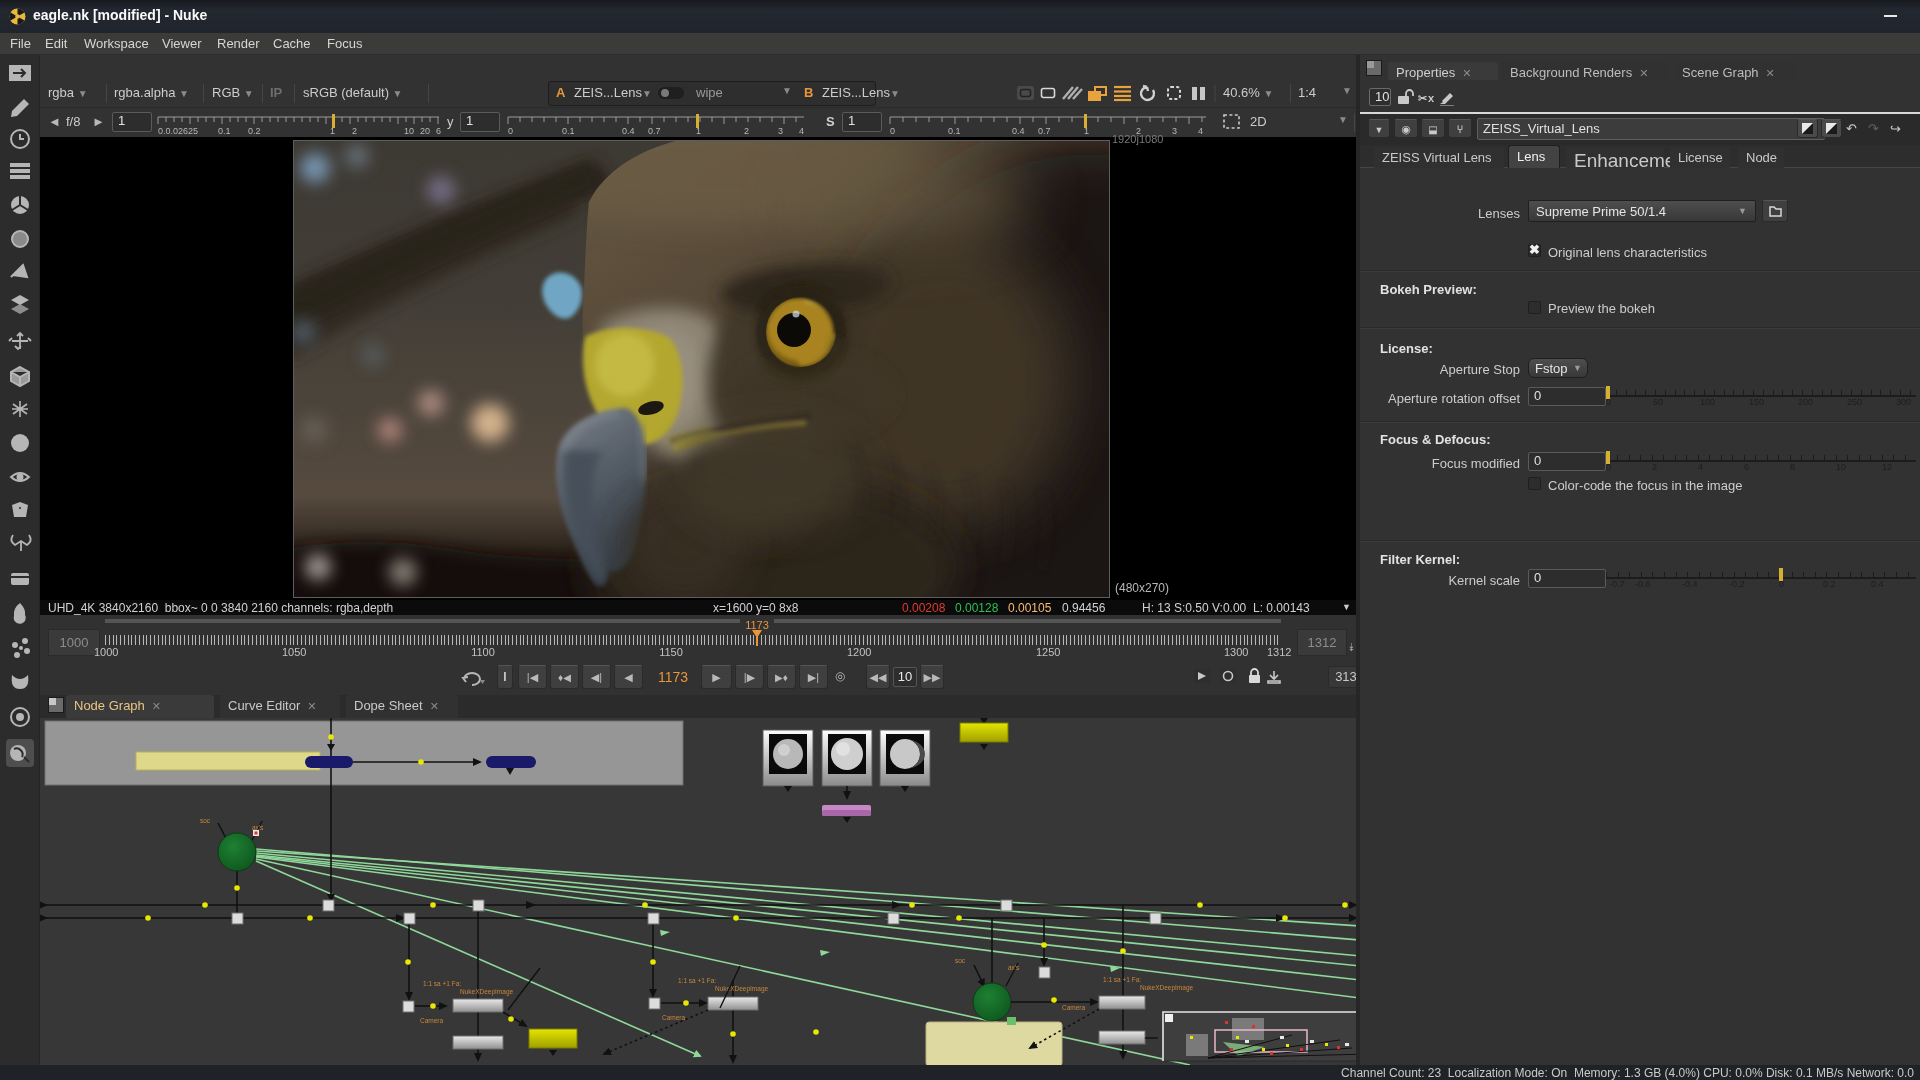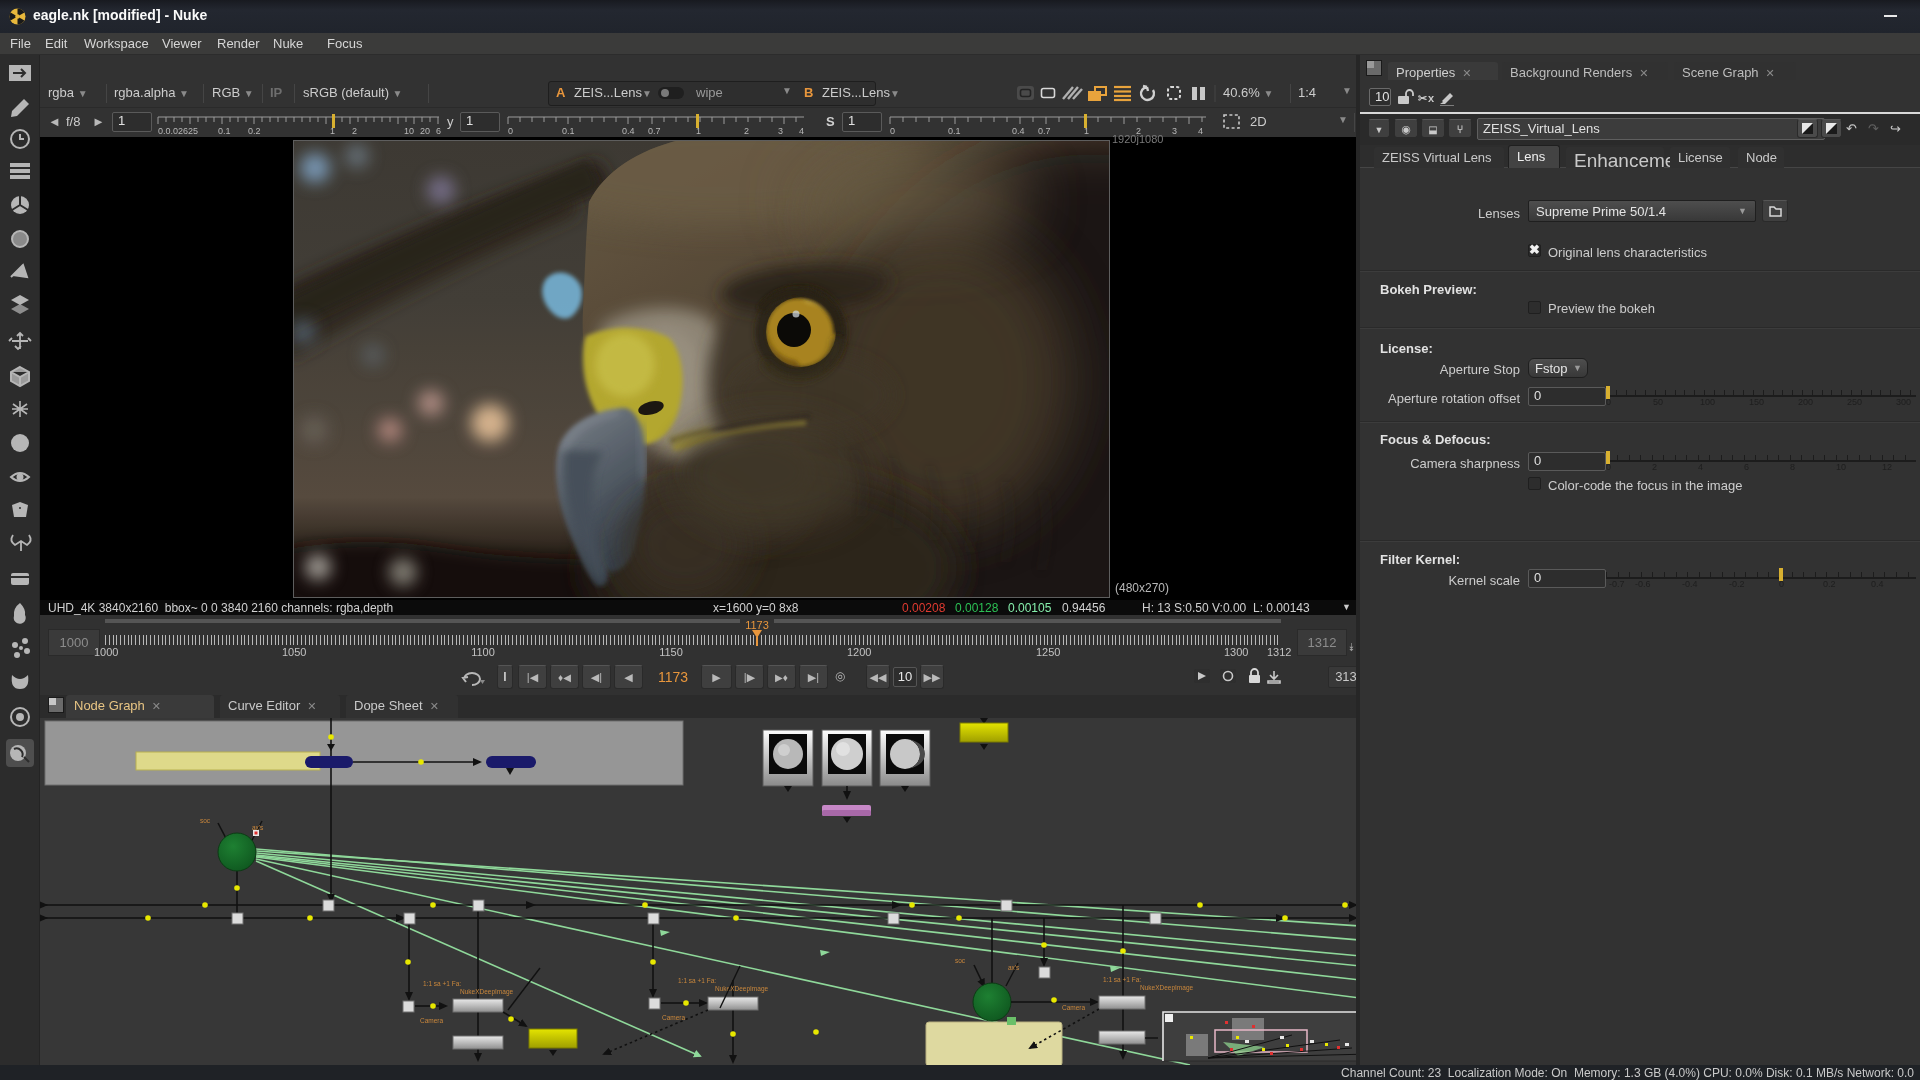--- a/index.html
+++ b/index.html
@@ -48,21 +48,21 @@
   </svg>
   <span class="ttxt">eagle.nk [modified] - Nuke</span>
   <div class="abs" style="left:1884px;top:15px;width:13px;height:2px;background:#e8e8e8"></div>
 </div>
 <div id="menubar">
   <span style="left:10px">File</span>
     <span style="left:45px">Edit</span>
   <span style="left:84px">Workspace</span>
     <span style="left:162px">Viewer</span>
   <span style="left:217px">Render</span>
-    <span style="left:273px">Nuke</span>
+    <span style="left:273px">Cache</span>
   <span style="left:327px">Focus</span>
 </div>
 <div id="lefttools">
 <svg width="40" height="760" viewBox="0 0 40 760">
   <g stroke="#b6b6b6" fill="none" stroke-width="2">
     <rect x="9" y="10" width="22" height="16" fill="#b6b6b6" stroke="none"></rect>
         <path d="M13,18 h12 m-4,-4 l4,4 l-4,4" stroke="#2c2c2c"></path>
     <path d="M12,56 l12,-12 l5,5 l-12,12 l-6,1 Z" fill="#b6b6b6" stroke="none"></path>
     <circle cx="20" cy="84" r="9"></circle>
         <path d="M20,79 v5 h4"></path>
@@ -434,21 +434,21 @@
       <rect x="0.5" y="0.5" width="816" height="457" fill="none" stroke="#5e5e5e"></rect>
     </svg>
     <span class="abs" style="left:1075px;top:444px;font-size:12px;color:#b8b8b8">(480x270)</span>
     <span class="abs" style="left:1072px;top:-4px;font-size:11px;color:#7a7a7a">1920j1080</span>
   </div>
   <div id="vinfobar">
     <span class="abs" style="left:8px;top:1px">UHD_4K 3840x2160&nbsp; bbox~ 0 0 3840 2160 channels: rgba,depth</span>
     <span class="abs" style="left:673px;top:1px">x=1600 y=0 8x8</span>
     <span class="abs" style="left:862px;top:1px;color:#e03a30">0.00208</span>
     <span class="abs" style="left:915px;top:1px;color:#2cc054">0.00128</span>
-    <span class="abs" style="left:968px;top:1px;color:#86efac">0.00105</span>
+    <span class="abs" style="left:968px;top:1px;color:#fdba74">0.00105</span>
     <span class="abs" style="left:1022px;top:1px">0.94456</span>
     <span class="abs" style="left:1102px;top:1px">H: 13 S:0.50 V:0.00&nbsp; L: 0.00143</span>
     <span class="abs" style="left:1302px;top:2px;font-size:9px;color:#cccccc">▼</span>
   </div>
   <div id="vtimeline">
     <div class="abs" style="left:65px;top:4px;width:1176px;height:4px;background:#555"></div>
     <div class="abs" style="left:8px;top:14px;width:52px;height:27px;background:#3a3a3a;border:1px solid #2a2a2a;color:#8c8c8c;font-size:13px;text-align:center;padding-top:5px">1000</div>
     <div class="abs" style="left:1257px;top:14px;width:50px;height:27px;background:#3a3a3a;border:1px solid #2a2a2a;color:#8c8c8c;font-size:13px;text-align:center;padding-top:5px">1312</div>
     <div class="abs" style="left:65px;top:20px;width:1176px;height:10px;background:repeating-linear-gradient(90deg,rgba(195,195,195,0.92) 0px,rgba(195,195,195,0.92) 1px,rgba(49,49,49,0) 1px,rgba(49,49,49,0) 3.77px)"></div>
     <div class="abs" style="left:700px;top:4px;width:34px;height:10px;background:#313131;color:#e8963c;font-size:11px;text-align:center">1173</div>
@@ -804,21 +804,21 @@
   <div class="abs" style="left:246px;top:331px;width:4px;height:13px;background:#d8b030"></div>
   <div class="abs" style="left:246px;top:342px;font-size:9px;color:#1e1e1e">0</div>
   <div class="abs" style="left:293px;top:342px;font-size:9px;color:#1e1e1e">50</div>
   <div class="abs" style="left:340px;top:342px;font-size:9px;color:#1e1e1e">100</div>
   <div class="abs" style="left:389px;top:342px;font-size:9px;color:#1e1e1e">150</div>
   <div class="abs" style="left:438px;top:342px;font-size:9px;color:#1e1e1e">200</div>
   <div class="abs" style="left:487px;top:342px;font-size:9px;color:#1e1e1e">250</div>
   <div class="abs" style="left:536px;top:342px;font-size:9px;color:#1e1e1e">300</div>
   <div class="sep" style="left:0;top:366px;width:560px"></div>
   <div class="sect" style="left:20px;top:377px">Focus &amp; Defocus:</div>
-  <div class="lbl" style="left:40px;top:401px;width:120px">Camera sharpness</div>
+  <div class="lbl" style="left:40px;top:401px;width:120px">Focus modified</div>
   <div class="inp" style="left:168px;top:397px;width:78px;height:19px">0</div>
   <div class="abs" style="left:246px;top:405px;width:310px;height:2px;background:#1c1c1c"></div>
   <div class="abs" style="left:246px;top:400px;width:310px;height:5px;background:repeating-linear-gradient(90deg,#1c1c1c 0,#1c1c1c 1px,rgba(0,0,0,0) 1px,rgba(0,0,0,0) 11.5px)"></div>
   <div class="abs" style="left:246px;top:396px;width:4px;height:13px;background:#d8b030"></div>
   <div class="abs" style="left:246px;top:407px;font-size:9px;color:#1e1e1e">0</div>
   <div class="abs" style="left:292px;top:407px;font-size:9px;color:#1e1e1e">2</div>
   <div class="abs" style="left:338px;top:407px;font-size:9px;color:#1e1e1e">4</div>
   <div class="abs" style="left:384px;top:407px;font-size:9px;color:#1e1e1e">6</div>
   <div class="abs" style="left:430px;top:407px;font-size:9px;color:#1e1e1e">8</div>
   <div class="abs" style="left:476px;top:407px;font-size:9px;color:#1e1e1e">10</div>

